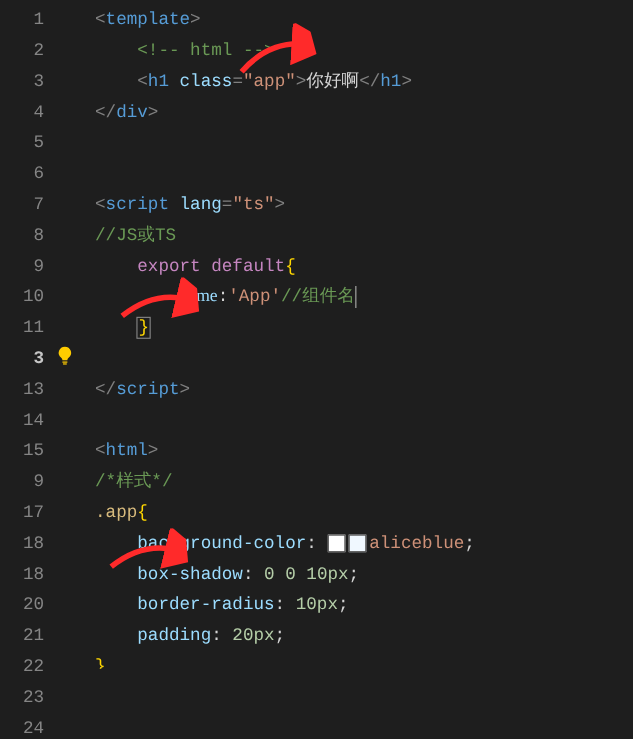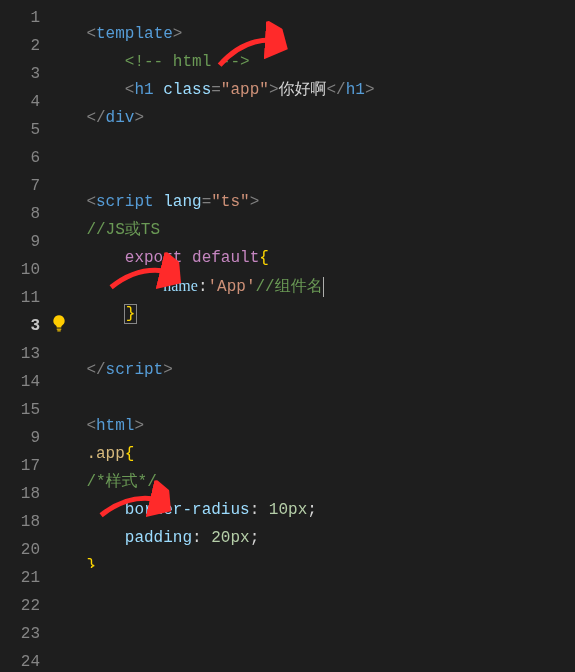--- a/index.html
+++ b/index.html
@@ -29,21 +29,21 @@
   .gutter .ln {
     height: 28px;
     line-height: 28px;
   }
   .gutter .ln.active {
     color: #c6c6c6;
     font-weight: bold;
   }
   .code-area {
     flex: 1;
-    padding-top: 20px;
+    padding-top: 4px;
     position: relative;
   }
   .line {
     height: 28px;
     line-height: 28px;
     white-space: pre;
     position: relative;
   }
   .tok-punc { color: #808080; }
   .tok-tag  { color: #569cd6; }
@@ -137,22 +137,24 @@
       <div class="line"><span></span></div>
       <div class="line"><span>    </span><span class="tok-punc">&lt;</span><span class="tok-tag">script</span><span class="tok-text"> </span><span class="tok-attr">lang</span><span class="tok-punc">=</span><span class="tok-str">"ts"</span><span class="tok-punc">&gt;</span></div>
       <div class="line"><span>    </span><span class="tok-comment-js">//JS或TS</span></div>
       <div class="line"><span>        </span><span class="tok-kw2">export</span><span class="tok-text"> </span><span class="tok-kw2">default</span><span class="tok-brace-y">{</span></div>
       <div class="line"><span>            </span><span class="tok-prop">name</span><span class="tok-text">:</span><span class="tok-str">'App'</span><span class="tok-comment-js">//组件名</span><span class="cursor"></span></div>
       <div class="line"><span>        </span><span class="tok-brace-y brace-box">}</span></div>
       <div class="line"><span></span></div>
       <div class="line"><span>    </span><span class="tok-punc">&lt;/</span><span class="tok-tag">script</span><span class="tok-punc">&gt;</span></div>
       <div class="line"><span></span></div>
       <div class="line"><span>    </span><span class="tok-punc">&lt;</span><span class="tok-tag">html</span><span class="tok-punc">&gt;</span></div>
+      <div class="line"><span>    </span><span class="tok-comment-css">/*样式*/</span></div>
       <div class="line"><span>    </span><span class="tok-sel">.app</span><span class="tok-brace-y">{</span></div>
-      <div class="line"><span>    </span><span class="tok-comment-css">/*样式*/</span></div>
+      <div class="line"><span>        </span><span class="tok-cssprop">background-color</span><span class="tok-text">: </span><span class="swatch" style="background: rgb(255, 255, 255);"></span><span class="swatch" style="background: rgb(240, 248, 255);"></span><span class="tok-val">aliceblue</span><span class="tok-text">;</span></div>
+      <div class="line"><span>        </span><span class="tok-cssprop">box-shadow</span><span class="tok-text">: </span><span class="tok-num">0</span><span class="tok-text"> </span><span class="tok-num">0</span><span class="tok-text"> </span><span class="tok-num">10px</span><span class="tok-text">;</span></div>
       <div class="line"><span>        </span><span class="tok-cssprop">border-radius</span><span class="tok-text">: </span><span class="tok-num">10px</span><span class="tok-text">;</span></div>
       <div class="line"><span>        </span><span class="tok-cssprop">padding</span><span class="tok-text">: </span><span class="tok-num">20px</span><span class="tok-text">;</span></div>
       <div class="line" style="height: 16px; overflow: hidden;"><span>    </span><span class="tok-brace-y">}</span></div>
     </div>
 
   <div class="bulb">
     <svg viewBox="0 0 16 16" width="18" height="18">
       <path fill="#ffcc00" d="M8 1a5 5 0 0 0-3 9c.5.4 1 1 1 2h4c0-1 .5-1.6 1-2a5 5 0 0 0-3-9z"></path>
       <rect fill="#ffcc00" x="6" y="13" width="4" height="1"></rect>
       <rect fill="#ffcc00" x="6.5" y="14.5" width="3" height="1"></rect>

